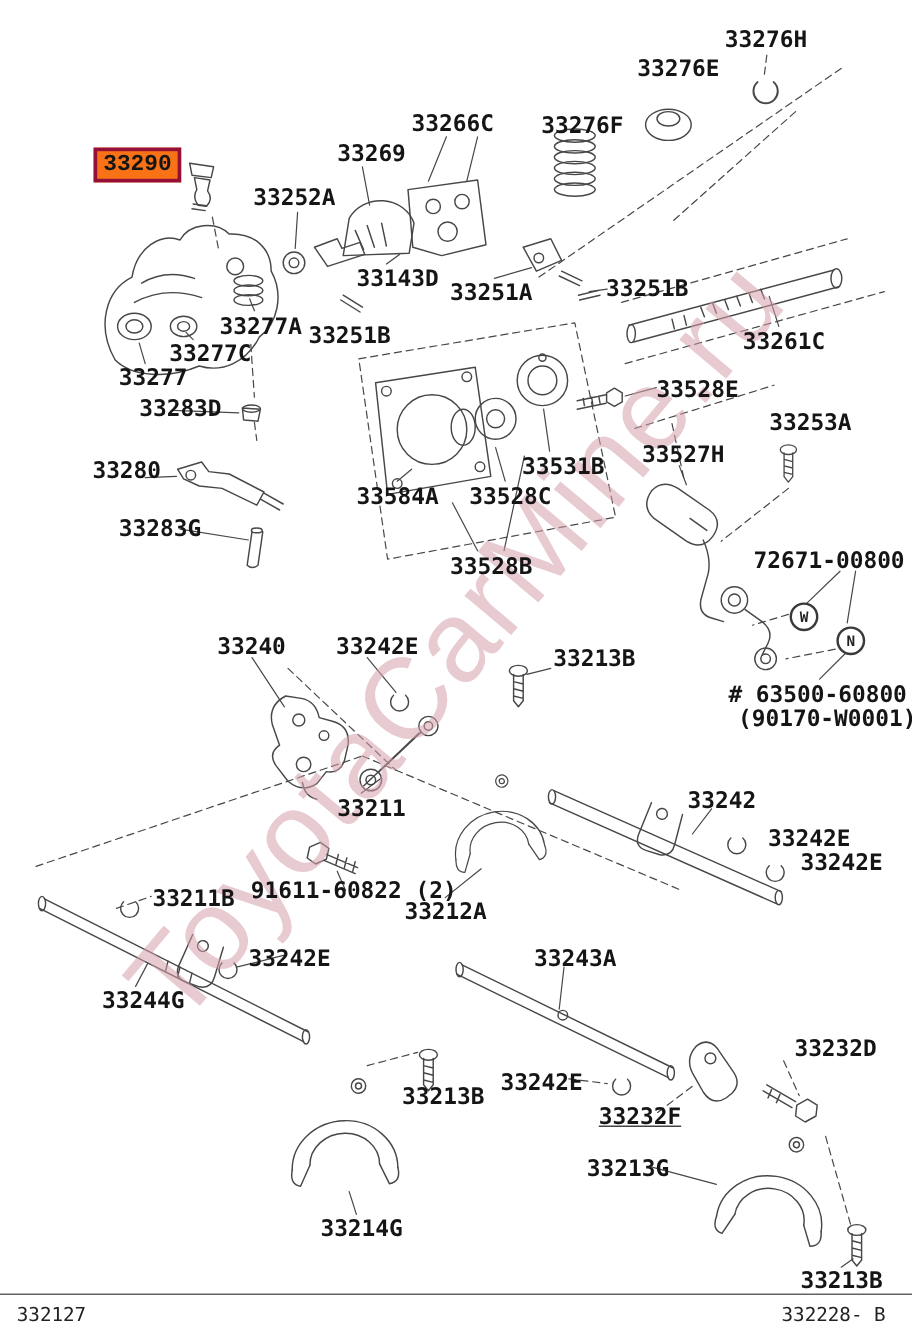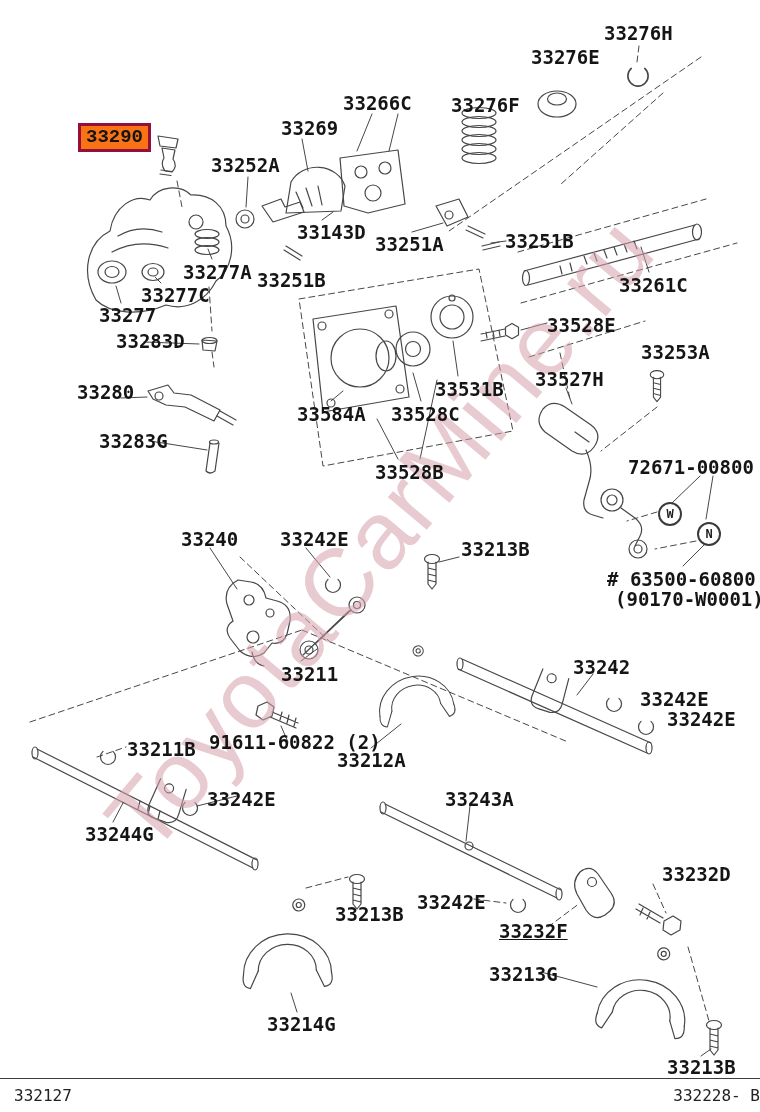--- a/index.html
+++ b/index.html
@@ -25,21 +25,21 @@
     margin-left:-8px;margin-top:-5px;font-family:Liberation Mono, monospace;
   }
   .callout{
     position:absolute;width:20px;height:20px;border:2px solid #3a3a3a;border-radius:50%;
     display:flex;align-items:center;justify-content:center;background:#fff;
     font:bold 12px "DejaVu Sans Mono",monospace;color:#222;
   }
   .footer-rule{position:absolute;left:0;top:1078px;width:760px;border-top:1.5px solid #3c3c3c;}
   .footer-code{position:absolute;top:1086px;font:400 16px "DejaVu Sans Mono",monospace;color:#222;}
   .footer-left{left:14px;}
-  .footer-right{right:0;}
+  .footer-right{right:22px;}
 </style>
 </head>
 <body>
 
 <div class="page">
 
   <svg class="drawing" width="760" height="1112" viewBox="0 0 760 1112" xmlns="http://www.w3.org/2000/svg">
     <defs>
       <g id="bolt-v">
         <ellipse cx="0" cy="3" rx="7.5" ry="4.5" fill="#fff"></ellipse>

